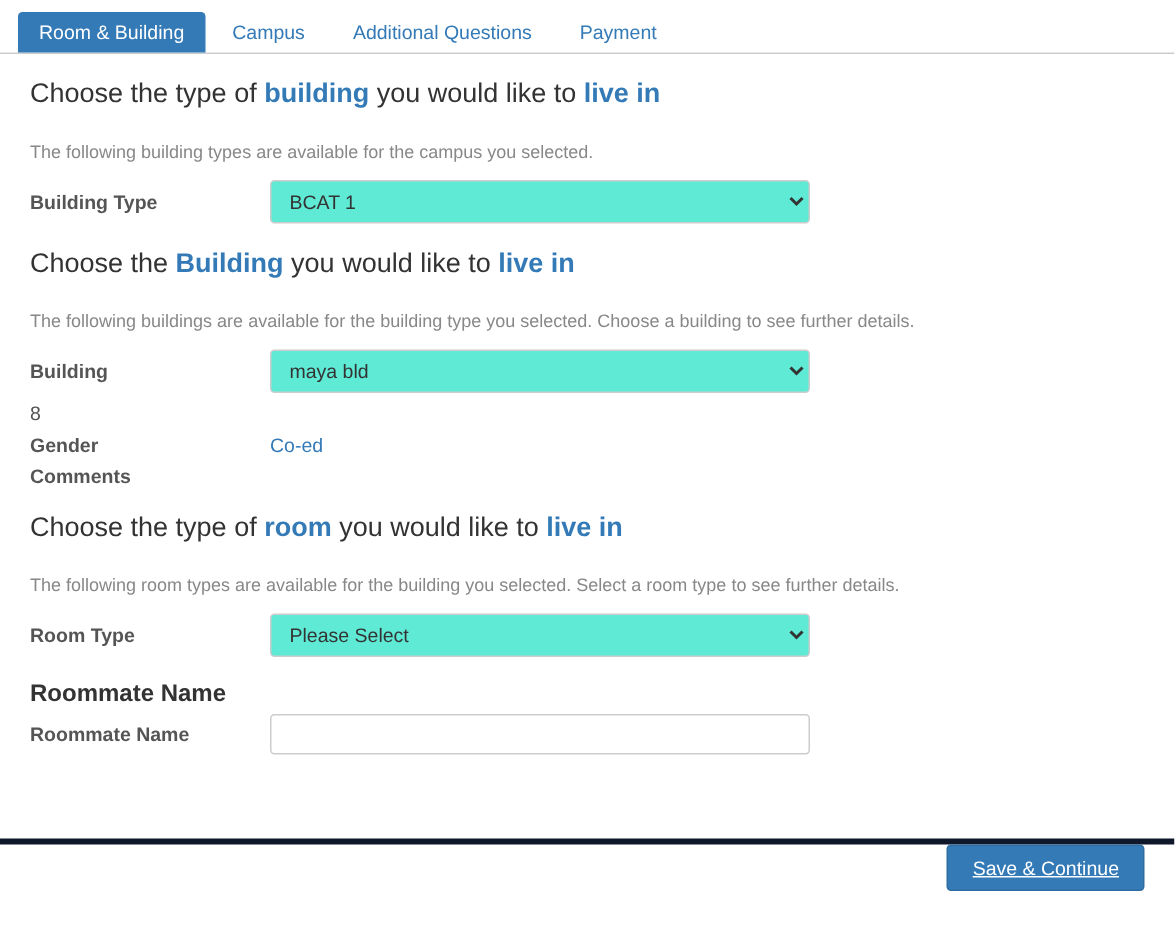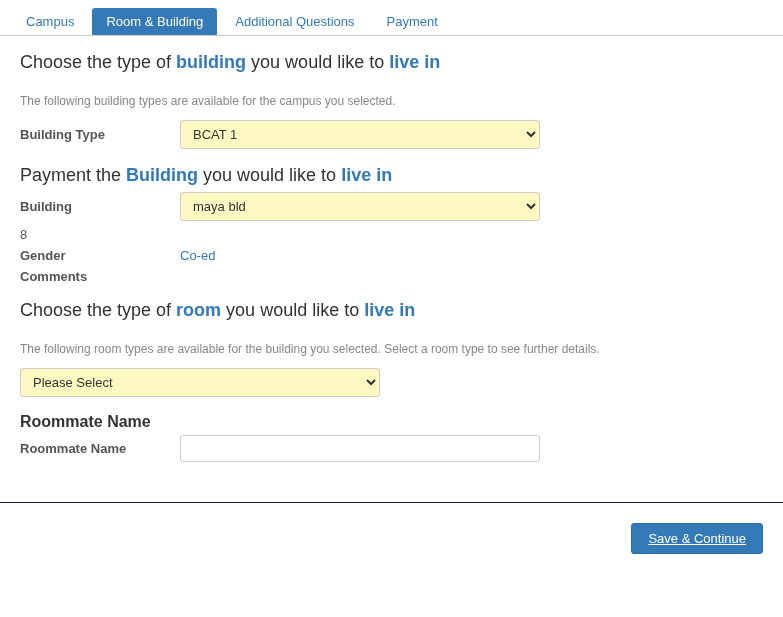--- a/index.html
+++ b/index.html
@@ -84,21 +84,21 @@
     .form-value.coed {
       color: #337ab7;
     }
 
     select.form-select {
       width: 360px;
       padding: 5px 8px;
       font-size: 13px;
       border: 1px solid #ccc;
       border-radius: 3px;
-      background: #fef9c3;
+      background: #5eead4;
       color: #333;
       appearance: auto;
     }
 
     input.form-input {
       width: 360px;
       padding: 5px 8px;
       font-size: 13px;
       border: 1px solid #ccc;
       border-radius: 3px;
@@ -109,23 +109,23 @@
       margin-bottom: 16px;
     }
     .section-block + .section-block {
       border-top: none;
     }
 
     
     .footer-bar {
       display: flex;
       justify-content: flex-end;
-      padding: 20px 20px;
-      border-top: 1px solid #0f172a;
-      margin-top: 8px;
+      padding: 0 20px;
+      border-top: 4px solid #0f172a;
+      margin-top: 24px;
     }
     .save-btn {
       background-color: #337ab7;
       color: #fff;
       border: 1px solid #2e6da4;
       padding: 7px 16px;
       font-size: 13px;
       border-radius: 3px;
       cursor: pointer;
       text-decoration: underline;
@@ -136,22 +136,22 @@
       font-size: 16px;
       font-weight: bold;
       color: #333;
       margin-bottom: 4px;
     }
   </style>
 </head>
 <body>
 
 <nav class="nav-tabs">
+  <a class="nav-tab active">Room &amp; Building</a>
   <a class="nav-tab">Campus</a>
-  <a class="nav-tab active">Room &amp; Building</a>
   <a class="nav-tab">Additional Questions</a>
   <a class="nav-tab">Payment</a>
 </nav>
 
 <div class="content">
 
   <div class="section-block">
     <h2 class="section-heading">
       <span>Choose the type of </span><span class="highlight">building</span><span> you would like to </span><span class="live-in">live in</span>
     </h2>
@@ -161,22 +161,23 @@
       <select class="form-select">
         <option>BCAT 1</option>
         <option>BCAT 2</option>
         <option>BCAT 3</option>
       </select>
     </div>
   </div>
 
   <div class="section-block">
     <h2 class="section-heading">
-      <span>Payment the </span><span class="highlight">Building</span><span> you would like to </span><span class="live-in">live in</span>
+      <span>Choose the </span><span class="highlight">Building</span><span> you would like to </span><span class="live-in">live in</span>
     </h2>
+    <p class="section-subtext">The following buildings are available for the building type you selected. Choose a building to see further details.</p>
     <div class="form-row">
       <span class="form-label">Building</span>
       <select class="form-select">
         <option>maya bld</option>
         <option>other bld</option>
       </select>
     </div>
     <div class="form-row">
       <span class="form-value">8</span>
     </div>
@@ -189,20 +190,21 @@
       <span class="form-value"></span>
     </div>
   </div>
 
   <div class="section-block">
     <h2 class="section-heading">
       <span>Choose the type of </span><span class="highlight">room</span><span> you would like to </span><span class="live-in">live in</span>
     </h2>
     <p class="section-subtext">The following room types are available for the building you selected. Select a room type to see further details.</p>
     <div class="form-row">
+      <span class="form-label">Room Type</span>
       <select class="form-select">
         <option>Please Select</option>
       </select>
     </div>
   </div>
 
   <div class="section-block">
     <h2 class="sub-heading">Roommate Name</h2>
     <div class="form-row">
       <span class="form-label">Roommate Name</span>

